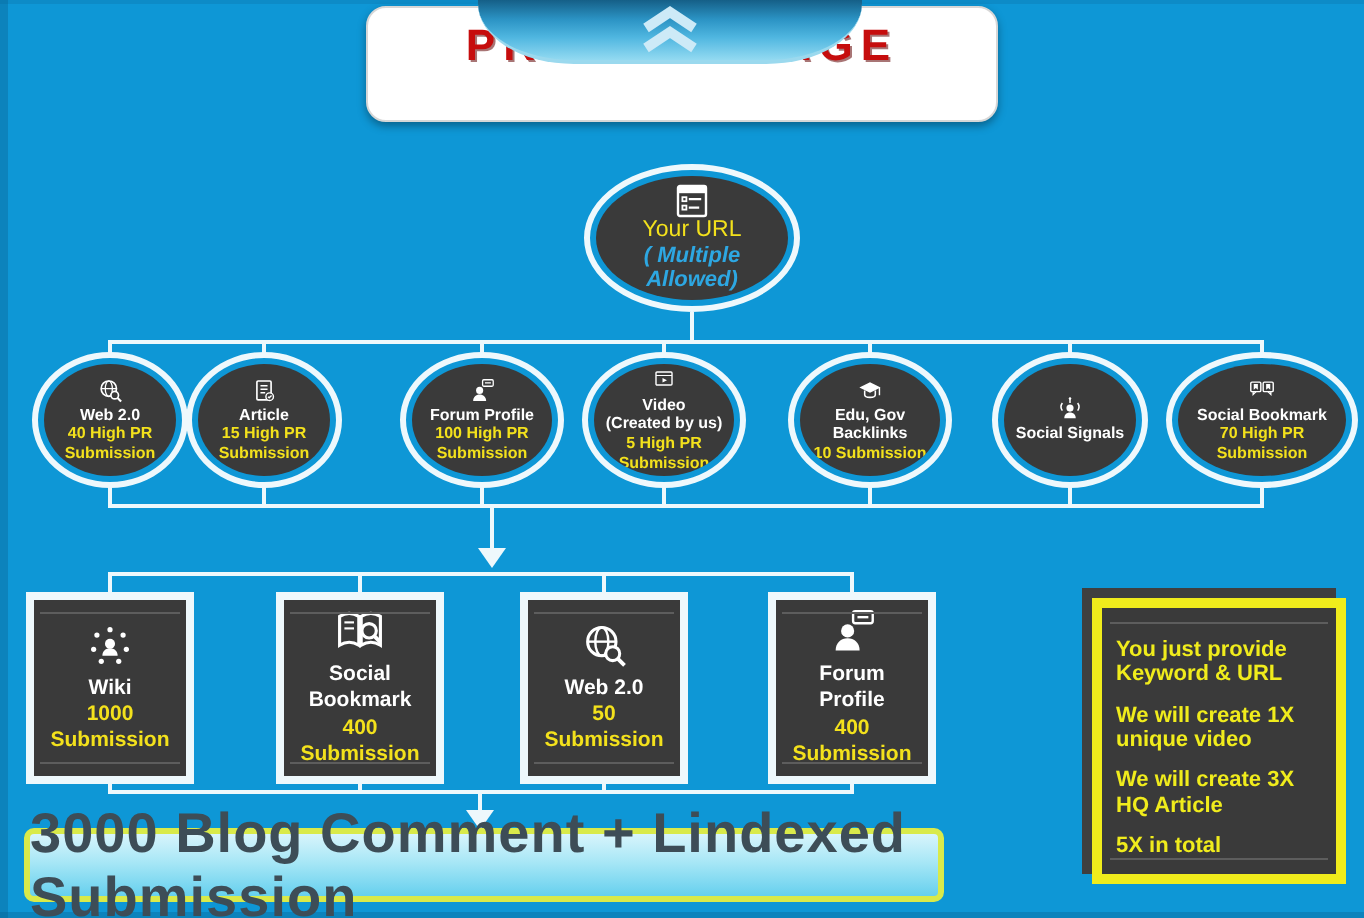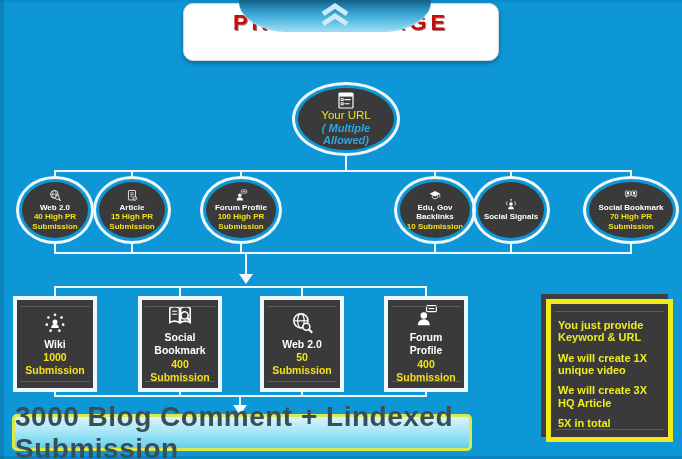--- a/index.html
+++ b/index.html
@@ -40,21 +40,21 @@
   .arrowhead{position:absolute;width:0;height:0;
     border-left:7px solid transparent;border-right:7px solid transparent;border-top:10px solid #eef8fc;}
   #arrow1-head{left:239px;top:274px;}
   #arrow2-head{left:233px;top:405px;}
   
   .node{position:absolute;box-sizing:border-box;}
   .oval{top:176px;height:68px;}
   .oval::before{content:"";position:absolute;left:calc(50% - 1px);top:-6px;width:2px;height:7px;background:#eef8fc;}
   .oval::after{content:"";position:absolute;left:calc(50% - 1px);bottom:-9px;width:2px;height:10px;background:#eef8fc;}
   #ov1{left:16px;width:78px;} #ov2{left:93px;width:78px;} #ov3{left:200px;width:82px;}
-  #ov4{left:291px;width:82px;} #ov5{left:394px;width:82px;} #ov6{left:472px;width:78px;}
+  #ov4{left:291px;width:82px;} #ov5{left:394px;width:82px;} #ov6{left:496px;width:78px;}
   #ov7{left:583px;width:96px;}
   .oval-ring{width:100%;height:100%;border:3px solid #eef8fc;border-radius:50%;padding:3px;box-sizing:border-box;}
   .oval-dark{width:100%;height:100%;background:#3a3a3a;border-radius:50%;
     display:flex;flex-direction:column;align-items:center;justify-content:center;text-align:center;overflow:hidden;}
   .oval-label{color:#ffffff;font-weight:bold;font-size:8px;line-height:1.2;}
   .oval-sub{color:#ffffff;font-weight:bold;font-size:8px;line-height:1.2;}
   .oval-value{color:#f3e11c;font-weight:bold;font-size:8px;line-height:1.2;max-width:62px;}
   .oval .node-icon{height:13px;display:block;margin-bottom:1px;}
   
   .root-oval{left:292px;top:82px;width:108px;height:74px;}
@@ -186,20 +186,36 @@
           <path d="M3.5 19.5 c0-3.6 2.5-5.6 5.5-5.6 s5.5 2 5.5 5.6 z" fill="#fff"></path>
         </svg>
       </span>
       <span class="oval-label">Forum Profile</span>
       <span class="oval-sub"></span>
       <span class="oval-value">100 High PR Submission</span>
     </div>
       </div>
   </div>
 
+  <div class="node oval" id="ov4">
+    <div class="oval-ring">
+        <div class="oval-dark">
+      <span class="node-icon">
+        <svg width="22" height="11" viewBox="0 0 22 22">
+          <rect x="3" y="4" width="16" height="13" rx="1" fill="none" stroke="#fff" stroke-width="1.4"></rect>
+          <line x1="3" y1="7.5" x2="19" y2="7.5" stroke="#fff" stroke-width="1.2"></line>
+          <polygon points="9.5,10 14,12.2 9.5,14.5" fill="#fff"></polygon>
+        </svg>
+      </span>
+      <span class="oval-label">Video</span>
+      <span class="oval-sub">(Created by us)</span>
+      <span class="oval-value">5 High PR Submission</span>
+    </div>
+      </div>
+  </div>
 
   <div class="node oval" id="ov5">
     <div class="oval-ring">
         <div class="oval-dark">
       <span class="node-icon">
         <svg width="22" height="13" viewBox="0 0 22 22">
           <polygon points="11,3.5 20,8 11,12.5 2,8" fill="#fff"></polygon>
           <path d="M6.5 10.5 v3.6 c0 1.3 2 2.3 4.5 2.3 s4.5-1 4.5-2.3 v-3.6" fill="none" stroke="#fff" stroke-width="1.3"></path>
           <line x1="19" y1="8.5" x2="19" y2="14.5" stroke="#fff" stroke-width="1.2"></line>
         </svg>

